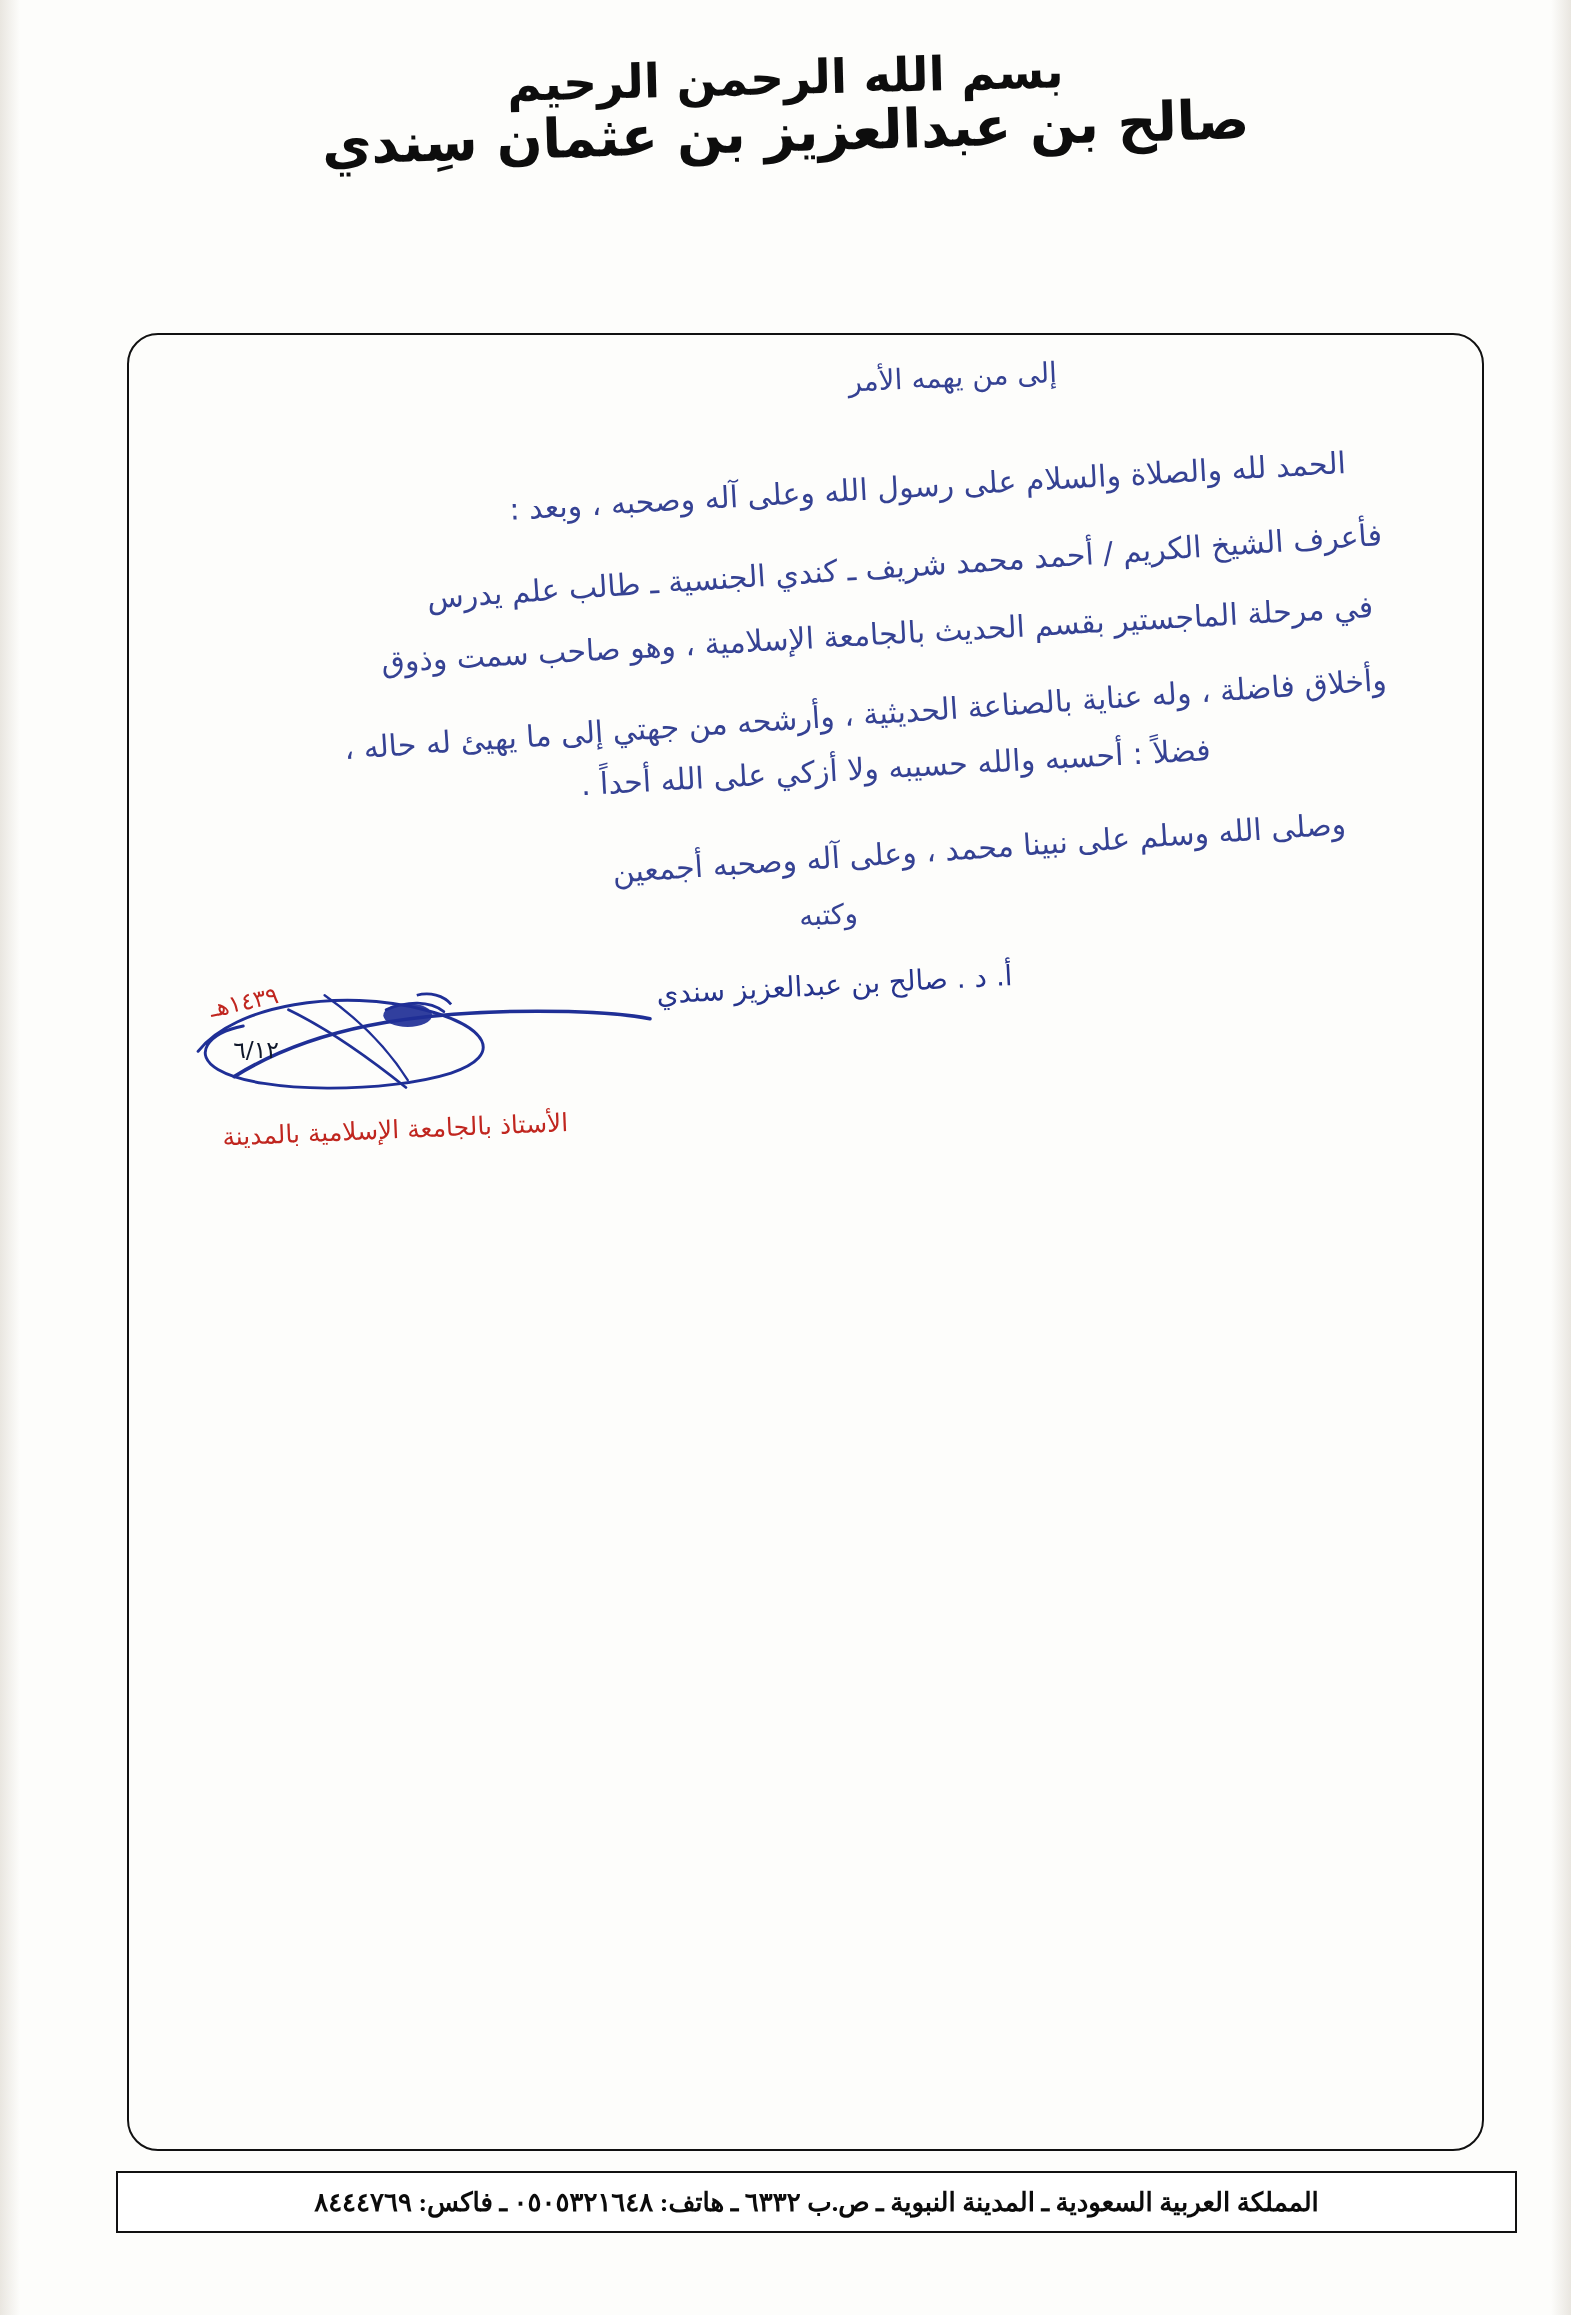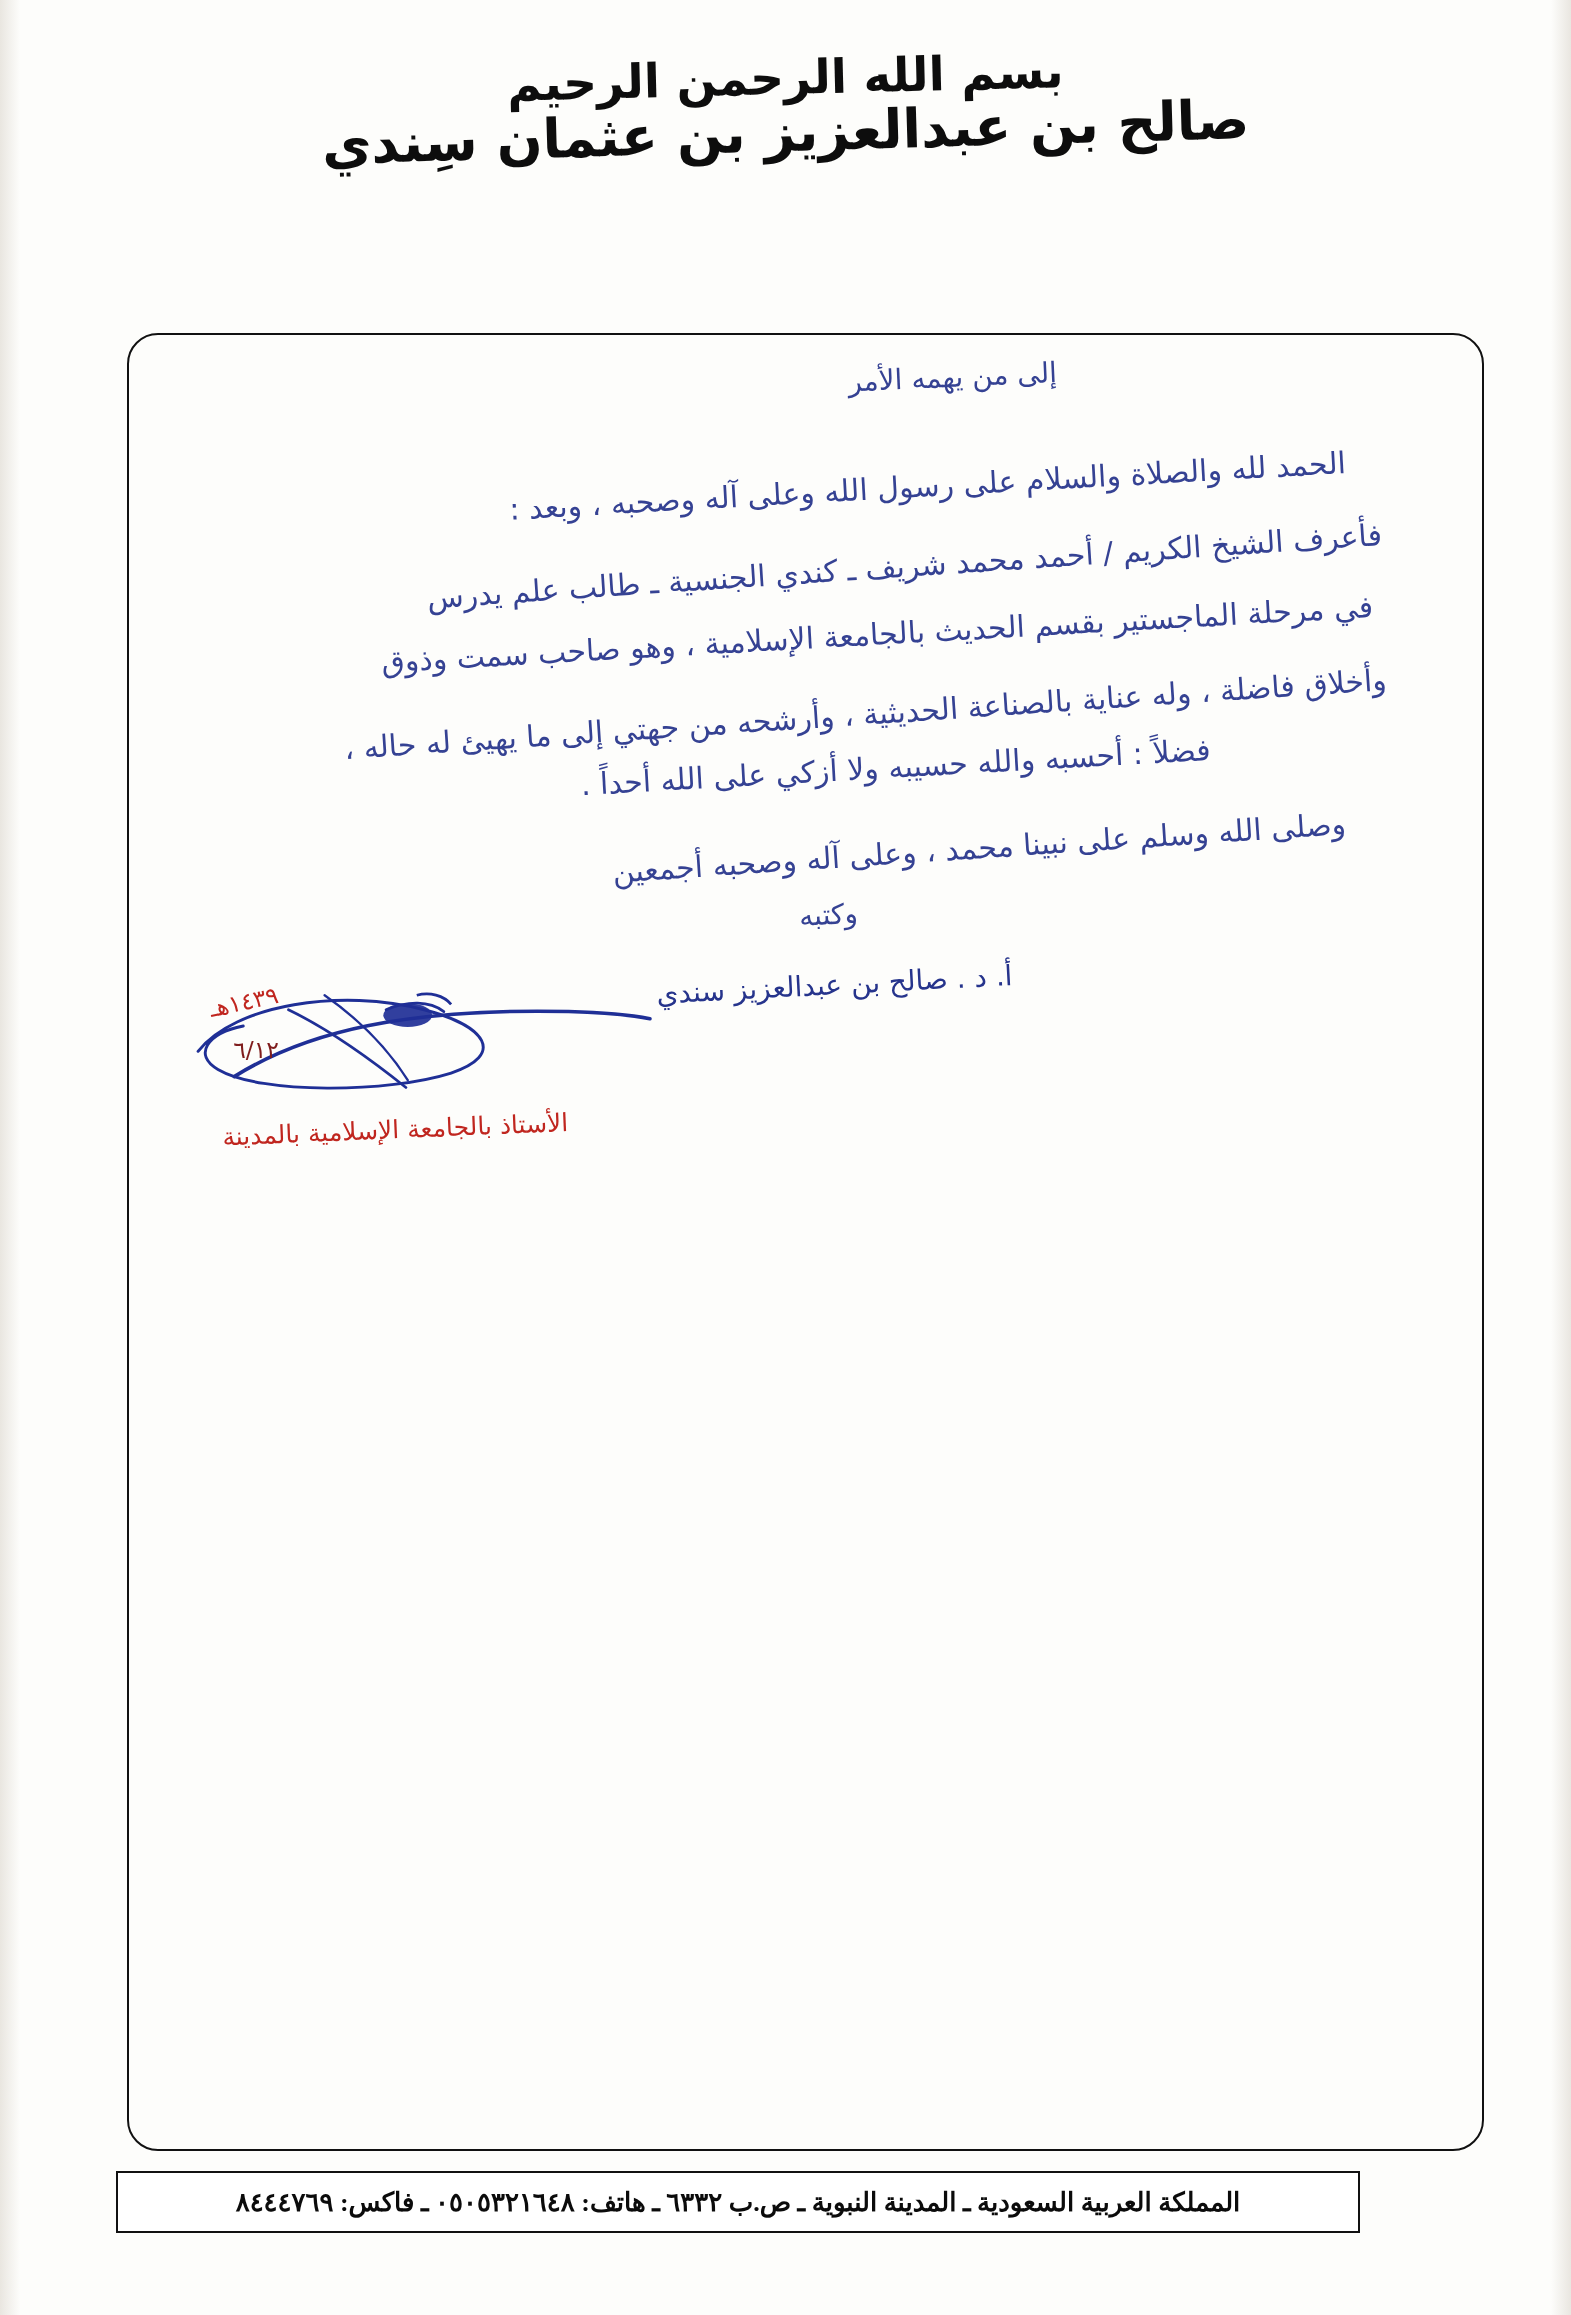--- a/index.html
+++ b/index.html
@@ -143,42 +143,42 @@
     color: #c0261f;
     font-size: 23.5px;
     transform: rotate(-12deg);
     font-family: "DejaVu Sans", sans-serif;
     white-space: nowrap;
   }
   .red-date2 {
     position: absolute;
     top: 701px;
     right: 1203px;
-    color: #7f1d1d;
+    color: #0f172a;
     font-size: 23.5px;
     font-family: "DejaVu Sans", sans-serif;
     white-space: nowrap;
   }
   .red-title {
     position: absolute;
     top: 773px;
     right: 914px;
     color: #c0261f;
     font-size: 25px;
     transform: rotate(-2.4deg);
     transform-origin: right center;
     font-family: "DejaVu Sans", sans-serif;
     white-space: nowrap;
   }
 
   
   .footer-bar {
     position: absolute;
     left: 116px;
-    width: 1244px;
+    width: 1401px;
     top: 2171px;
     height: 62px;
     border: 2.3px solid #111;
     box-sizing: border-box;
     display: flex;
     align-items: center;
     justify-content: center;
     background: #fff;
   }
   .footer-text {

